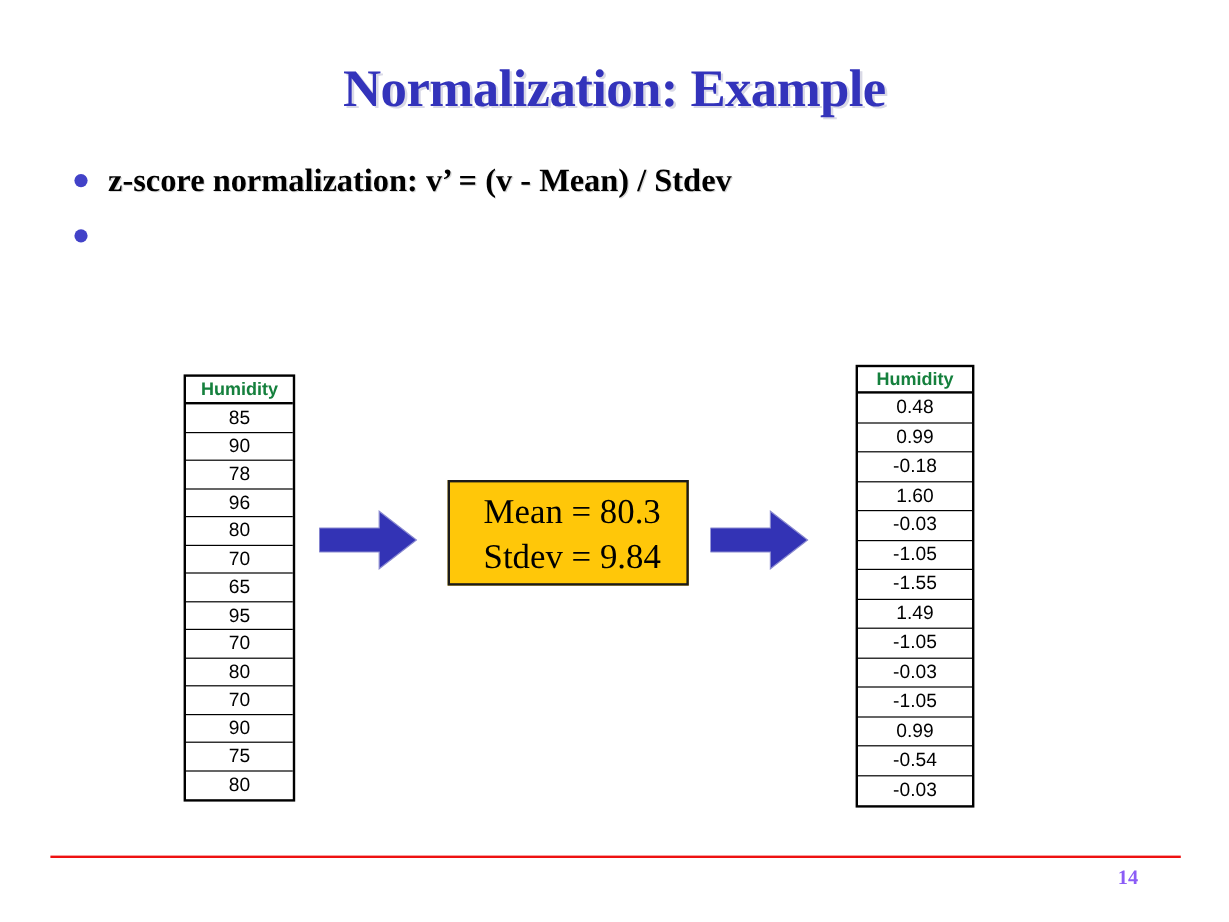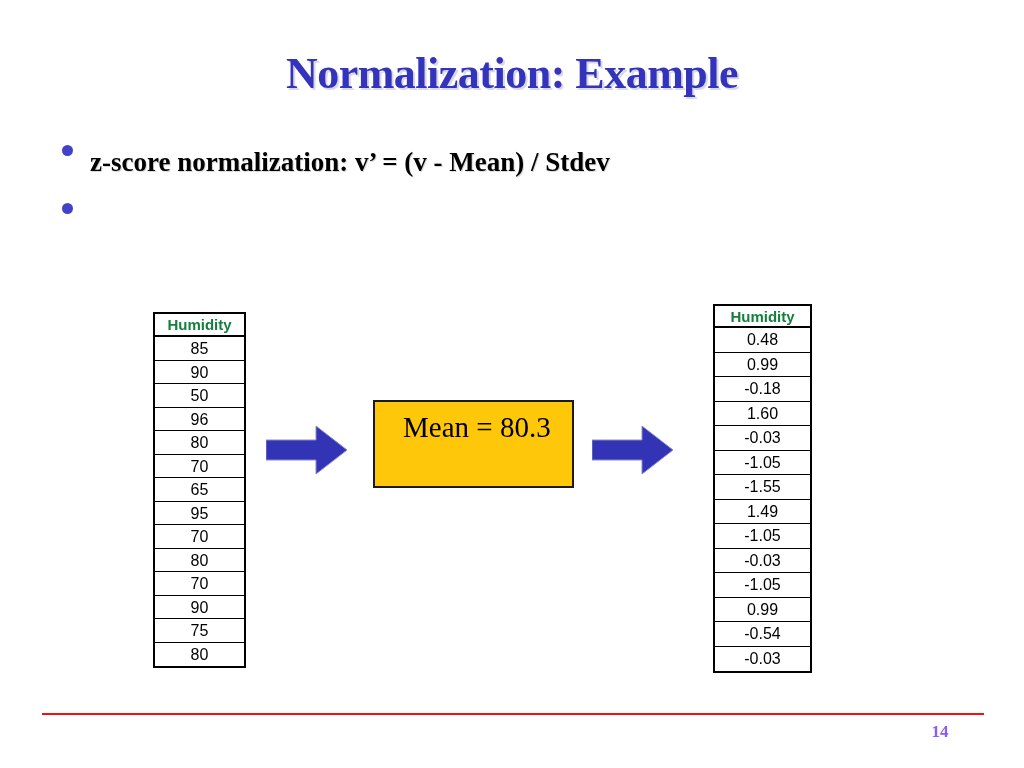--- a/index.html
+++ b/index.html
@@ -52,21 +52,20 @@
     flex: none;
   }
   .bullet-text {
     font-family: "Liberation Serif", serif;
     font-weight: bold;
     font-size: 27px;
     line-height: 34px;
     color: #000000;
     white-space: nowrap;
     text-shadow: 1px 1px 0 rgba(150,150,150,0.35);
-    margin-top: 12px;
   }
 
   
   .data-table {
     position: absolute;
     border: 2px solid #000000;
     background: #ffffff;
     box-sizing: border-box;
   }
   #table-input  { left: 153px; top: 312px; width: 93px; }
@@ -156,21 +155,21 @@
   </div>
   <div class="bullet-row">
     <span class="bullet-dot"></span>
   </div>
 </div>
 
 <div class="data-table" id="table-input">
   <div class="tbl-header">Humidity</div>
   <div class="tbl-cell">85</div>
   <div class="tbl-cell">90</div>
-  <div class="tbl-cell">50</div>
+  <div class="tbl-cell">78</div>
   <div class="tbl-cell">96</div>
   <div class="tbl-cell">80</div>
   <div class="tbl-cell">70</div>
   <div class="tbl-cell">65</div>
   <div class="tbl-cell">95</div>
   <div class="tbl-cell">70</div>
   <div class="tbl-cell">80</div>
   <div class="tbl-cell">70</div>
   <div class="tbl-cell">90</div>
   <div class="tbl-cell">75</div>
@@ -178,20 +177,21 @@
 </div>
 
 <div class="arrow-icon" id="arrow-left">
   <svg width="82" height="52" viewBox="0 0 82 52" xmlns="http://www.w3.org/2000/svg">
     <polygon points="0,16 50,16 50,2 81,26 50,50 50,36 0,36" fill="#3333b5" stroke="#8a8ad0" stroke-width="1"></polygon>
   </svg>
 </div>
 
 <div id="stats-box">
   <div class="stats-line">Mean = 80.3</div>
+  <div class="stats-line">Stdev = 9.84</div>
 </div>
 
 <div class="arrow-icon" id="arrow-right">
   <svg width="82" height="52" viewBox="0 0 82 52" xmlns="http://www.w3.org/2000/svg">
     <polygon points="0,16 50,16 50,2 81,26 50,50 50,36 0,36" fill="#3333b5" stroke="#8a8ad0" stroke-width="1"></polygon>
   </svg>
 </div>
 
 <div class="data-table" id="table-output">
   <div class="tbl-header">Humidity</div>

